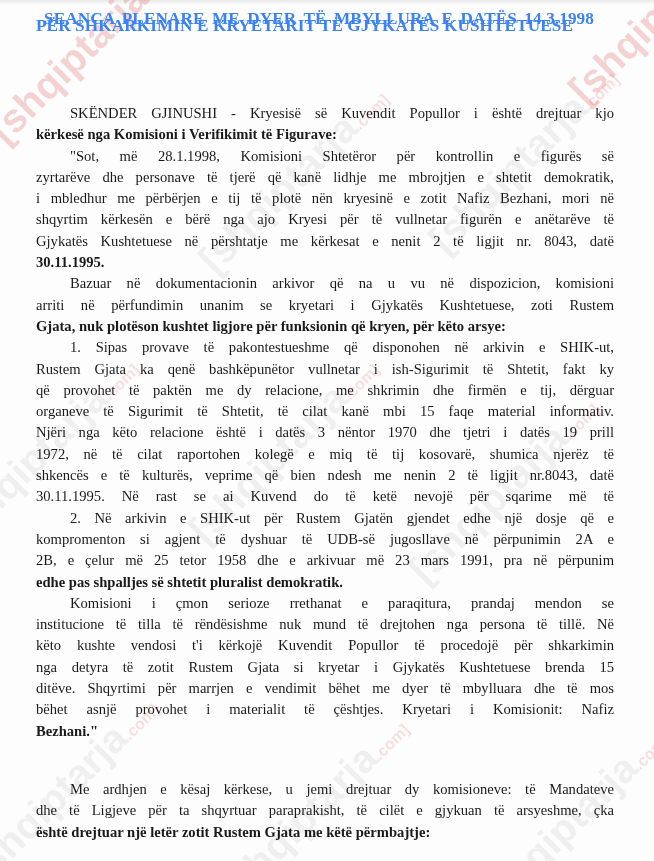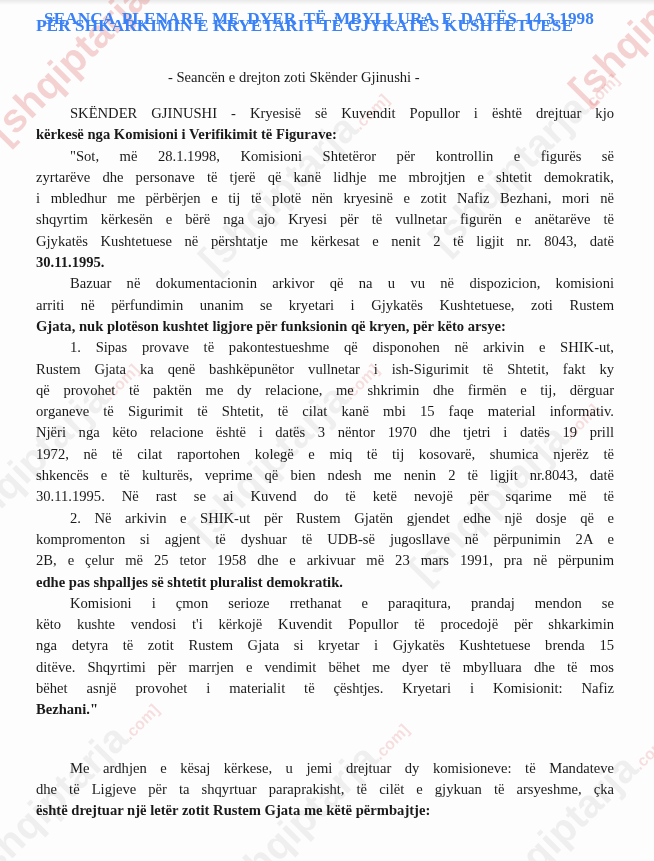--- a/index.html
+++ b/index.html
@@ -98,21 +98,20 @@
   <div class="watermark" style="left:560px; top:80px;"><span class="br">[shqiptarja</span></div>
   <div class="watermark" style="left:-60px; top:520px;"><span>[shqiptarja</span><span class="dot">.com]</span></div>
   <div class="watermark" style="left:180px; top:520px;"><span>[shqiptarja</span><span class="dot">.com]</span></div>
   <div class="watermark" style="left:400px; top:560px;"><span>[shqiptarja</span><span class="dot">.com]</span></div>
   <div class="watermark" style="left:-40px; top:860px;"><span>[shqiptarja</span><span class="dot">.com]</span></div>
   <div class="watermark" style="left:210px; top:880px;"><span>[shqiptarja</span><span class="dot">.com]</span></div>
   <div class="watermark" style="left:470px; top:890px;"><span>[shqiptarja</span><span class="dot">.com]</span></div>
 
   <div class="title l1">SEANCA PLENARE ME DYER TË MBYLLURA E DATËS 14.3.1998</div>
   <div class="title l2">PËR SHKARKIMIN E KRYETARIT TË GJYKATËS KUSHTETUESE</div>
-  <div class="subtitle">- Seancën e drejton zoti Skënder Gjinushi -</div>
 
   <div class="body">
     <span class="line first">SKËNDER GJINUSHI - Kryesisë së Kuvendit Popullor i është drejtuar kjo</span>
     <span class="line last">kërkesë nga Komisioni i Verifikimit të Figurave:</span>
     <span class="line first">"Sot, më 28.1.1998, Komisioni Shtetëror për kontrollin e figurës së</span>
     <span class="line">zyrtarëve dhe personave të tjerë që kanë lidhje me mbrojtjen e shtetit demokratik,</span>
     <span class="line">i mbledhur me përbërjen e tij të plotë nën kryesinë e zotit Nafiz Bezhani, mori në</span>
     <span class="line">shqyrtim kërkesën e bërë nga ajo Kryesi për të vullnetar figurën e anëtarëve të</span>
     <span class="line">Gjykatës Kushtetuese në përshtatje me kërkesat e nenit 2 të ligjit nr. 8043, datë</span>
     <span class="line last">30.11.1995.</span>
@@ -125,20 +124,21 @@
     <span class="line">organeve të Sigurimit të Shtetit, të cilat kanë mbi 15 faqe material informativ.</span>
     <span class="line">Njëri nga këto relacione është i datës 3 nëntor 1970 dhe tjetri i datës 19 prill</span>
     <span class="line">1972, në të cilat raportohen kolegë e miq të tij kosovarë, shumica njerëz të</span>
     <span class="line">shkencës e të kulturës, veprime që bien ndesh me nenin 2 të ligjit nr.8043, datë</span>
     <span class="line">30.11.1995. Në rast se ai Kuvend do të ketë nevojë për sqarime më të</span>
     <span class="line first">2. Në arkivin e SHIK-ut për Rustem Gjatën gjendet edhe një dosje që e</span>
     <span class="line">kompromenton si agjent të dyshuar të UDB-së jugosllave në përpunimin 2A e</span>
     <span class="line">2B, e çelur më 25 tetor 1958 dhe e arkivuar më 23 mars 1991, pra në përpunim</span>
     <span class="line last">edhe pas shpalljes së shtetit pluralist demokratik.</span>
     <span class="line first">Komisioni i çmon serioze rrethanat e paraqitura, prandaj mendon se</span>
+    <span class="line">institucione të tilla të rëndësishme nuk mund të drejtohen nga persona të tillë. Në</span>
     <span class="line">këto kushte vendosi t'i kërkojë Kuvendit Popullor të procedojë për shkarkimin</span>
     <span class="line">nga detyra të zotit Rustem Gjata si kryetar i Gjykatës Kushtetuese brenda 15</span>
     <span class="line">ditëve. Shqyrtimi për marrjen e vendimit bëhet me dyer të mbylluara dhe të mos</span>
     <span class="line">bëhet asnjë provohet i materialit të çështjes. Kryetari i Komisionit: Nafiz</span>
     <span class="line last">Bezhani."</span>
     <span class="line first" style="margin-top:37px;">Me ardhjen e kësaj kërkese, u jemi drejtuar dy komisioneve: të Mandateve</span>
     <span class="line">dhe të Ligjeve për ta shqyrtuar paraprakisht, të cilët e gjykuan të arsyeshme, çka</span>
     <span class="line last">është drejtuar një letër zotit Rustem Gjata me këtë  përmbajtje:</span>
   </div>
 </div>

